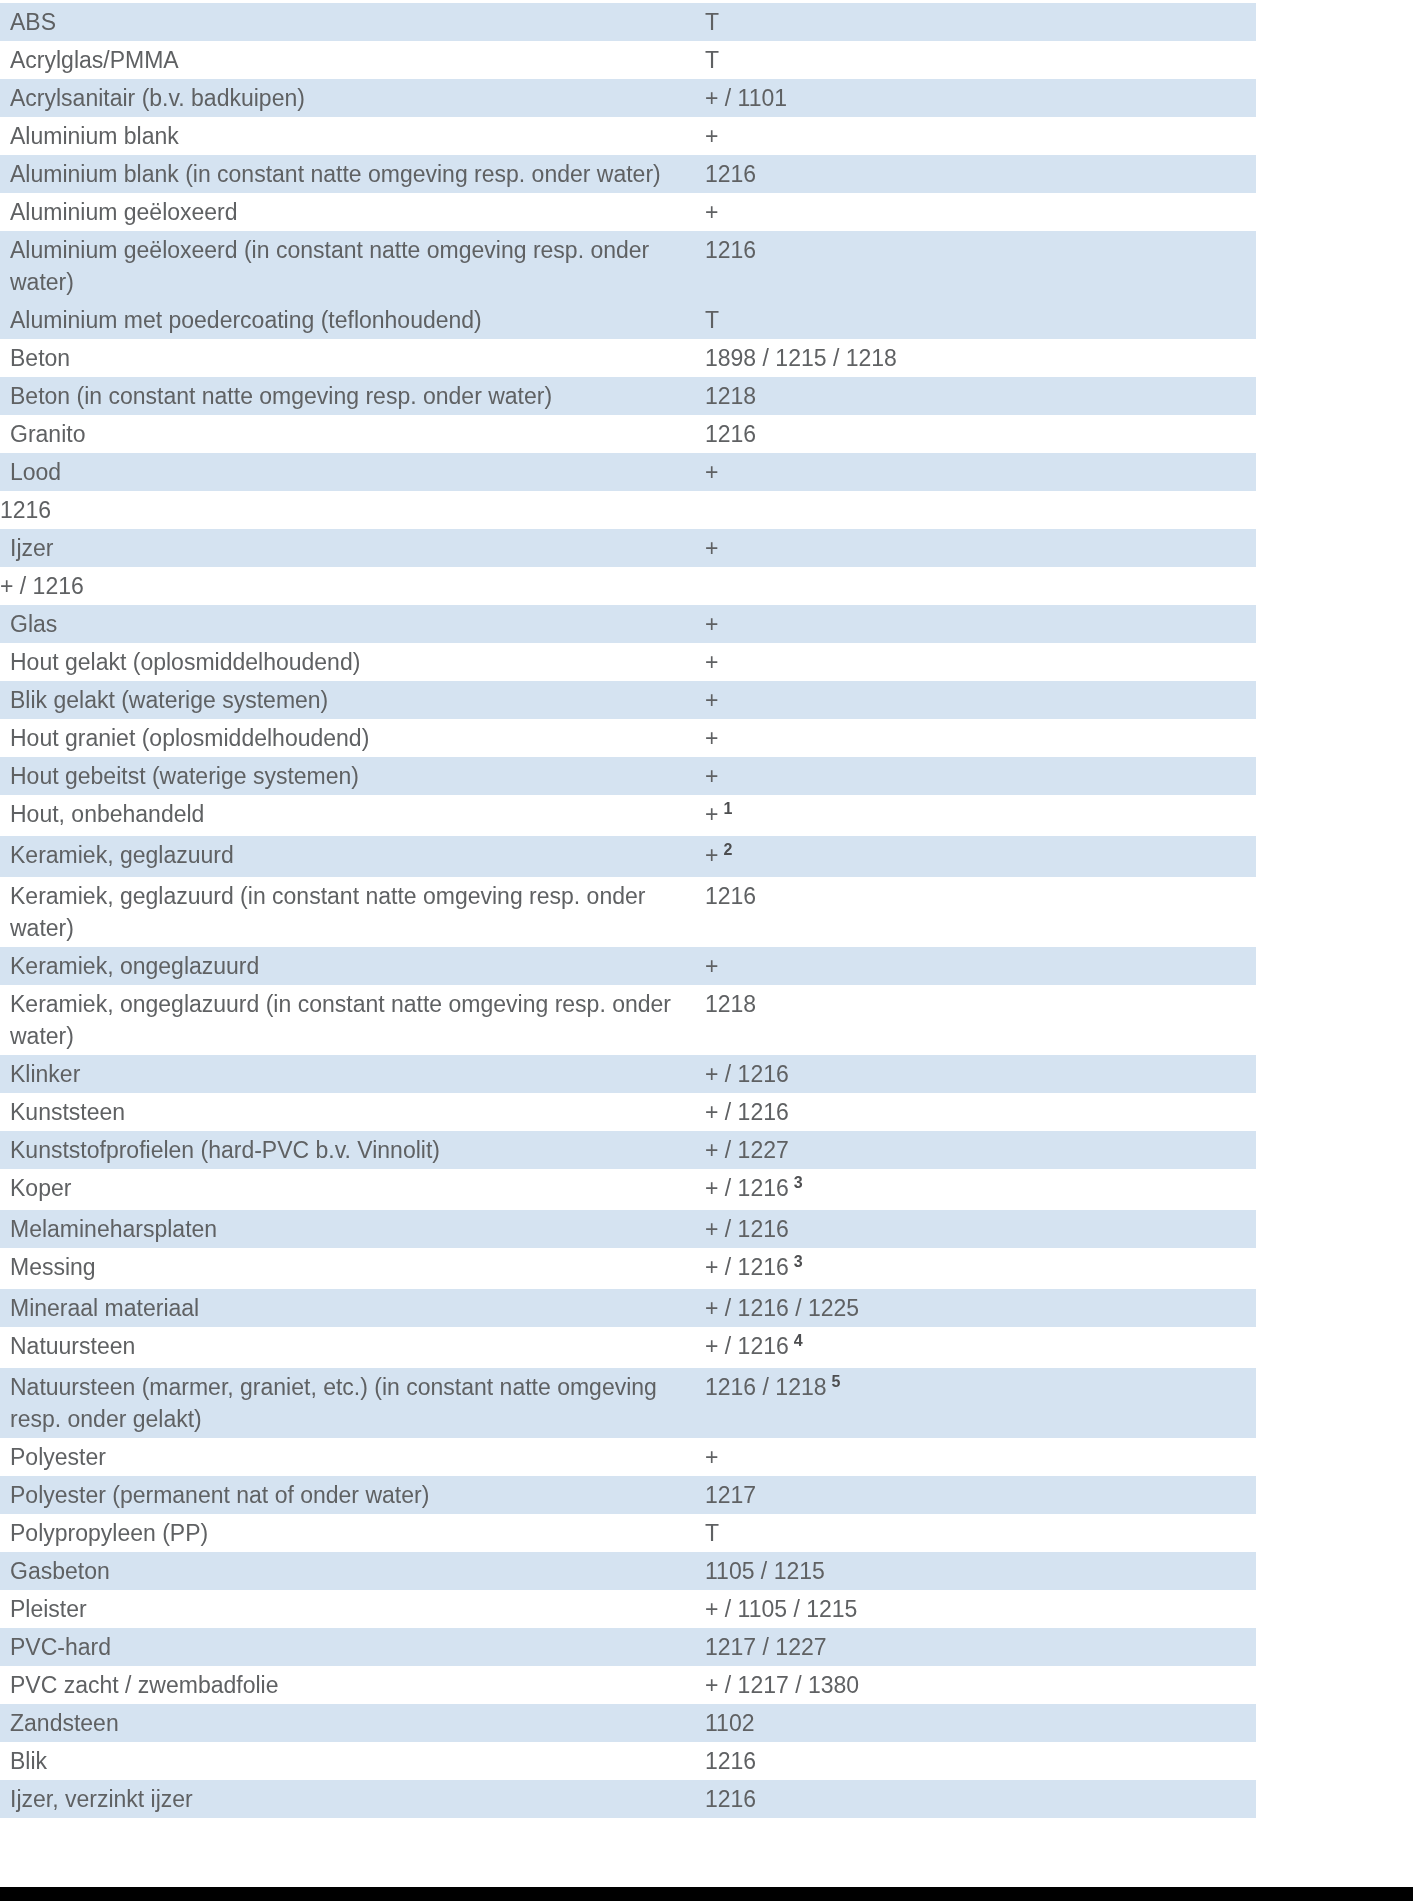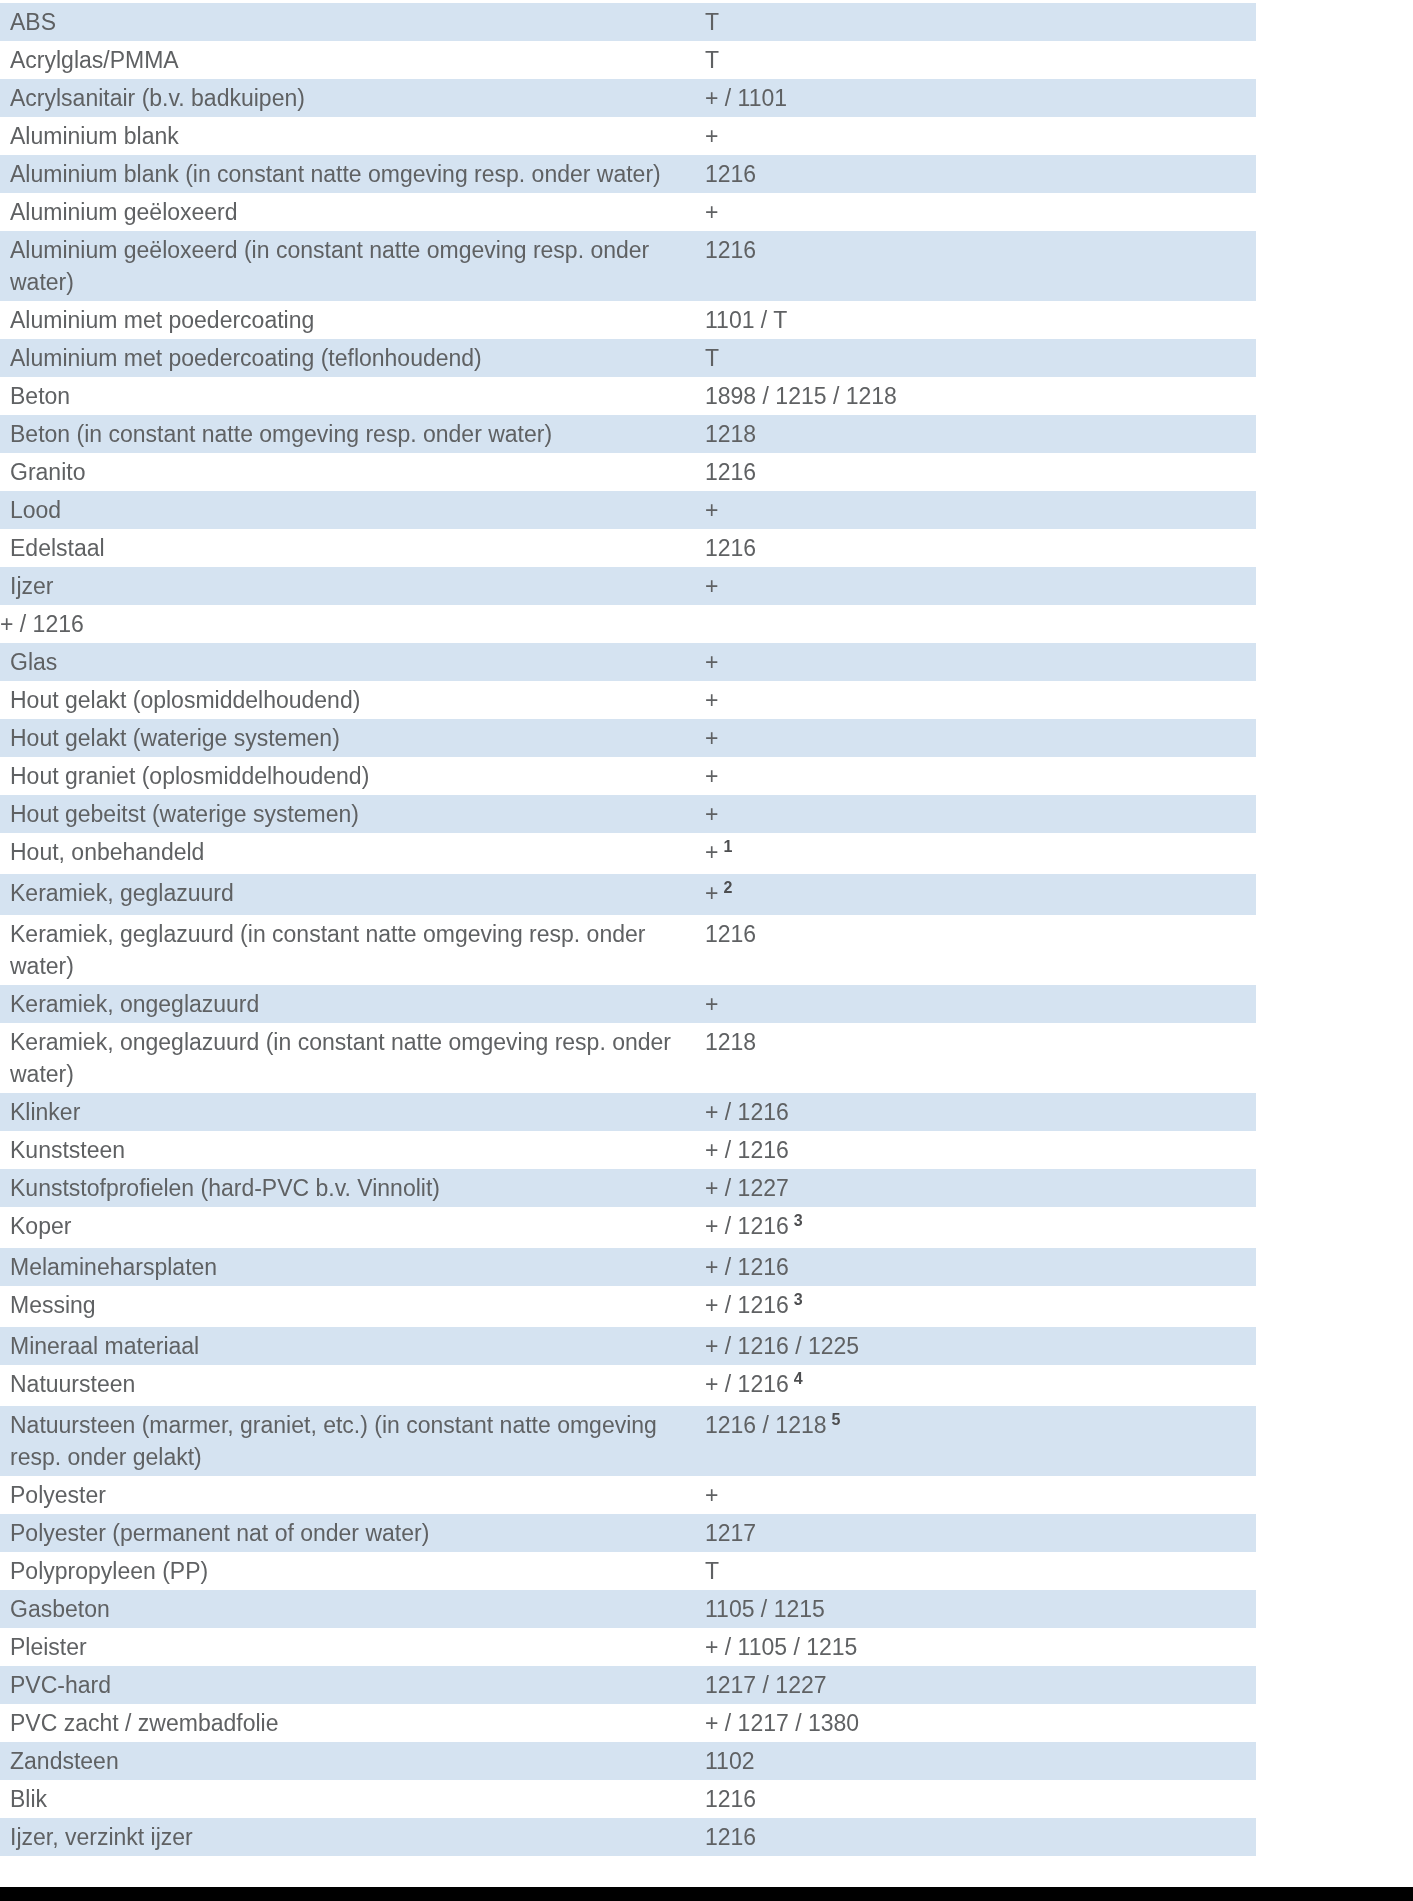--- a/index.html
+++ b/index.html
@@ -112,26 +112,20 @@
     </div>
   </div>
 
   <div class="row alt">
     <div class="cell cell-material">Aluminium geëloxeerd (in constant natte omgeving resp. onder water)</div>
     <div class="cell cell-value">
       <span>1216</span>
     </div>
   </div>
 
-  <div class="row">
-    <div class="cell cell-material">Aluminium met poedercoating</div>
-    <div class="cell cell-value">
-      <span>1101 / T</span>
-    </div>
-  </div>
 
   <div class="row alt">
     <div class="cell cell-material">Aluminium met poedercoating (teflonhoudend)</div>
     <div class="cell cell-value">
       <span>T</span>
     </div>
   </div>
 
   <div class="row">
     <div class="cell cell-material">Beton</div>
@@ -155,21 +149,20 @@
   </div>
 
   <div class="row alt">
     <div class="cell cell-material">Lood</div>
     <div class="cell cell-value">
       <span>+</span>
     </div>
   </div>
 
   <div class="row">
-    <div class="cell cell-material">Edelstaal</div>
     <div class="cell cell-value">
       <span>1216</span>
     </div>
   </div>
 
   <div class="row alt">
     <div class="cell cell-material">Ijzer</div>
     <div class="cell cell-value">
       <span>+</span>
     </div>
@@ -189,21 +182,21 @@
   </div>
 
   <div class="row">
     <div class="cell cell-material">Hout gelakt (oplosmiddelhoudend)</div>
     <div class="cell cell-value">
       <span>+</span>
     </div>
   </div>
 
   <div class="row alt">
-    <div class="cell cell-material">Hout gelakt (waterige systemen)</div>
+    <div class="cell cell-material">Blik gelakt (waterige systemen)</div>
     <div class="cell cell-value">
       <span>+</span>
     </div>
   </div>
 
   <div class="row">
     <div class="cell cell-material">Hout graniet (oplosmiddelhoudend)</div>
     <div class="cell cell-value">
       <span>+</span>
     </div>

